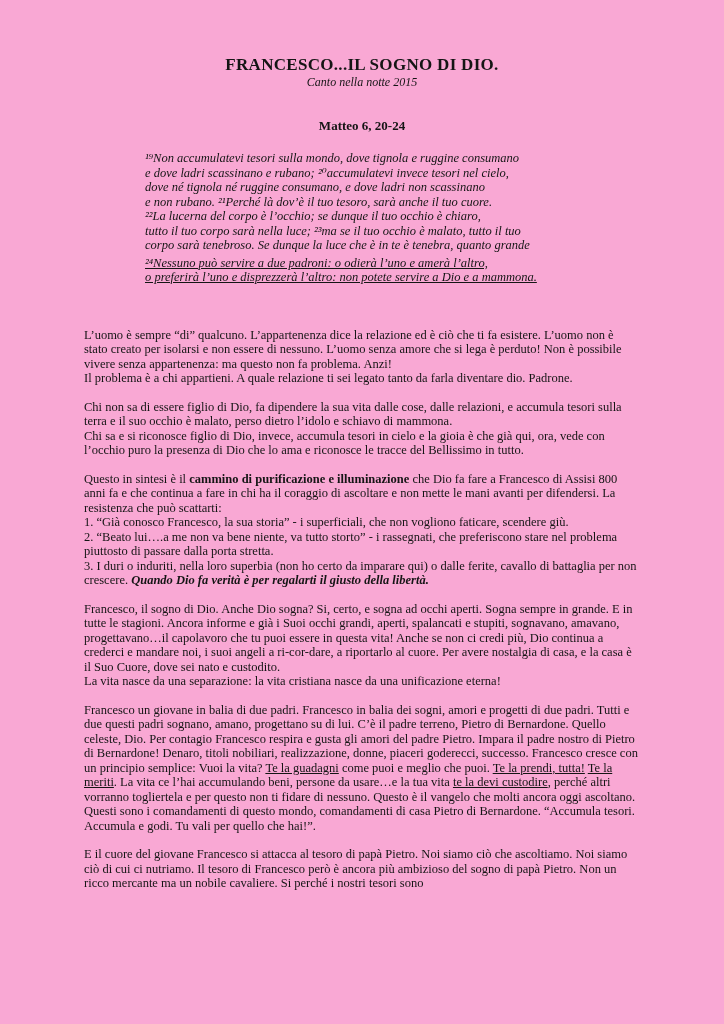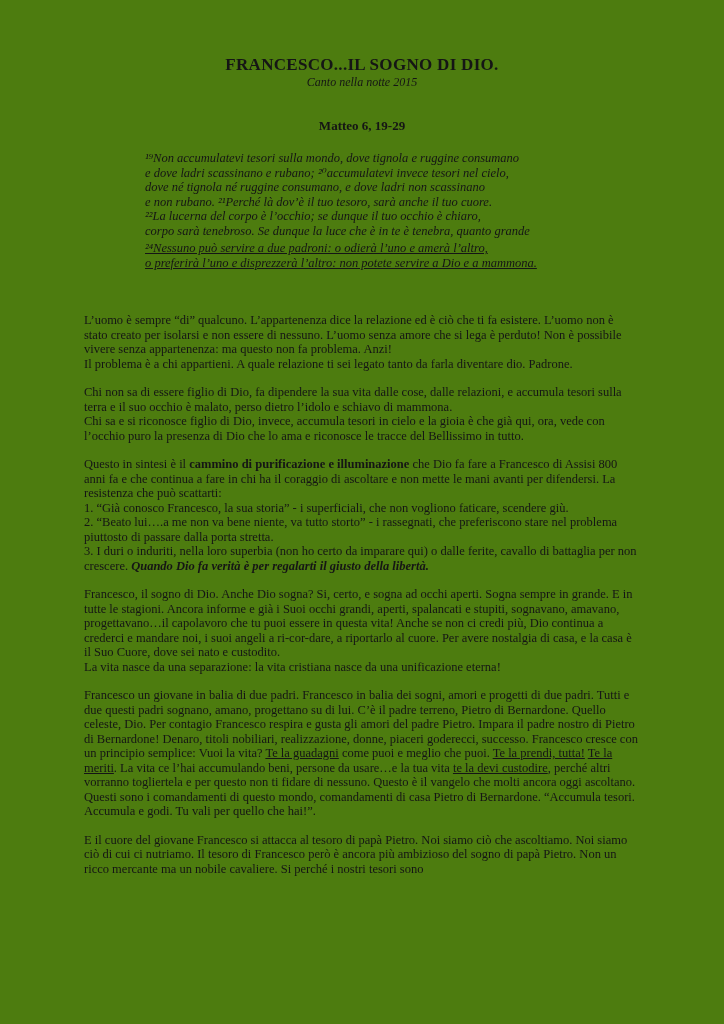--- a/index.html
+++ b/index.html
@@ -1,21 +1,21 @@
 <!DOCTYPE html>
 <html><head>
 <meta charset="utf-8">
 <style>
   * { box-sizing: border-box; }
   html, body { margin: 0; padding: 0; background: #ffffff; }
   .page {
     position: relative;
     width: 724px;
     height: 1024px;
-    background: #4d7c0f;
+    background: #f9a8d4;
     color: #151515;
     padding: 54px 84px 0 84px;
     font-family: "Liberation Serif", "DejaVu Serif", serif;
     font-size: 12.5px;
     line-height: 14.5px;
     overflow: hidden;
   }
   .title {
     margin: 0;
     text-align: center;
@@ -49,28 +49,29 @@
   .bold { font-weight: bold; }
   .bold-italic { font-weight: bold; font-style: italic; margin-top: 48px; }
   .underline { text-decoration: underline; margin-top: 6px; }
 </style>
 </head>
 <body>
 
 <div class="page">
   <h1 class="title">FRANCESCO...IL SOGNO DI DIO.</h1>
   <div class="subtitle">Canto nella notte 2015</div>
-  <div class="scripture-heading">Matteo 6, 19-29</div>
+  <div class="scripture-heading">Matteo 6, 20-24</div>
   <div class="scripture">
       <div class="stanza">
         <div class="scripture-line">¹⁹Non accumulatevi tesori sulla mondo, dove tignola e ruggine consumano</div>
         <div class="scripture-line">e dove ladri scassinano e rubano; ²⁰accumulatevi invece tesori nel cielo,</div>
         <div class="scripture-line">dove né tignola né ruggine consumano, e dove ladri non scassinano</div>
         <div class="scripture-line">e non rubano. ²¹Perché là dov’è il tuo tesoro, sarà anche il tuo cuore.</div>
         <div class="scripture-line">²²La lucerna del corpo è l’occhio; se dunque il tuo occhio è chiaro,</div>
+        <div class="scripture-line">tutto il tuo corpo sarà nella luce; ²³ma se il tuo occhio è malato, tutto il tuo</div>
         <div class="scripture-line">corpo sarà tenebroso. Se dunque la luce che è in te è tenebra, quanto grande</div>
       </div>
       <div class="stanza">
         <div class="scripture-line">²⁴Nessuno può servire a due padroni: o odierà l’uno e amerà l’altro,</div>
         <div class="scripture-line">o preferirà l’uno e disprezzerà l’altro: non potete servire a Dio e a mammona.</div>
       </div>
     </div>
   <div class="body-text">
       <p class="para"><span class="run">L’uomo è sempre “di” qualcuno. L’appartenenza dice la relazione ed è ciò che ti fa esistere. L’uomo non è stato creato per isolarsi e non essere di nessuno. L’uomo senza amore che si lega è perduto! Non è possibile vivere senza appartenenza: ma questo non fa problema. Anzi!</span><br><span class="run">Il problema è a chi appartieni. A quale relazione ti sei legato tanto da farla diventare dio. Padrone.</span></p>
       <p class="para"><span class="run">Chi non sa di essere figlio di Dio, fa dipendere la sua vita dalle cose, dalle relazioni, e accumula tesori sulla terra e il suo occhio è malato, perso dietro l’idolo e schiavo di mammona.</span><br><span class="run">Chi sa e si riconosce figlio di Dio, invece, accumula tesori in cielo e la gioia è che già qui, ora, vede con l’occhio puro la presenza di Dio che lo ama e riconosce le tracce del Bellissimo in tutto.</span></p>

